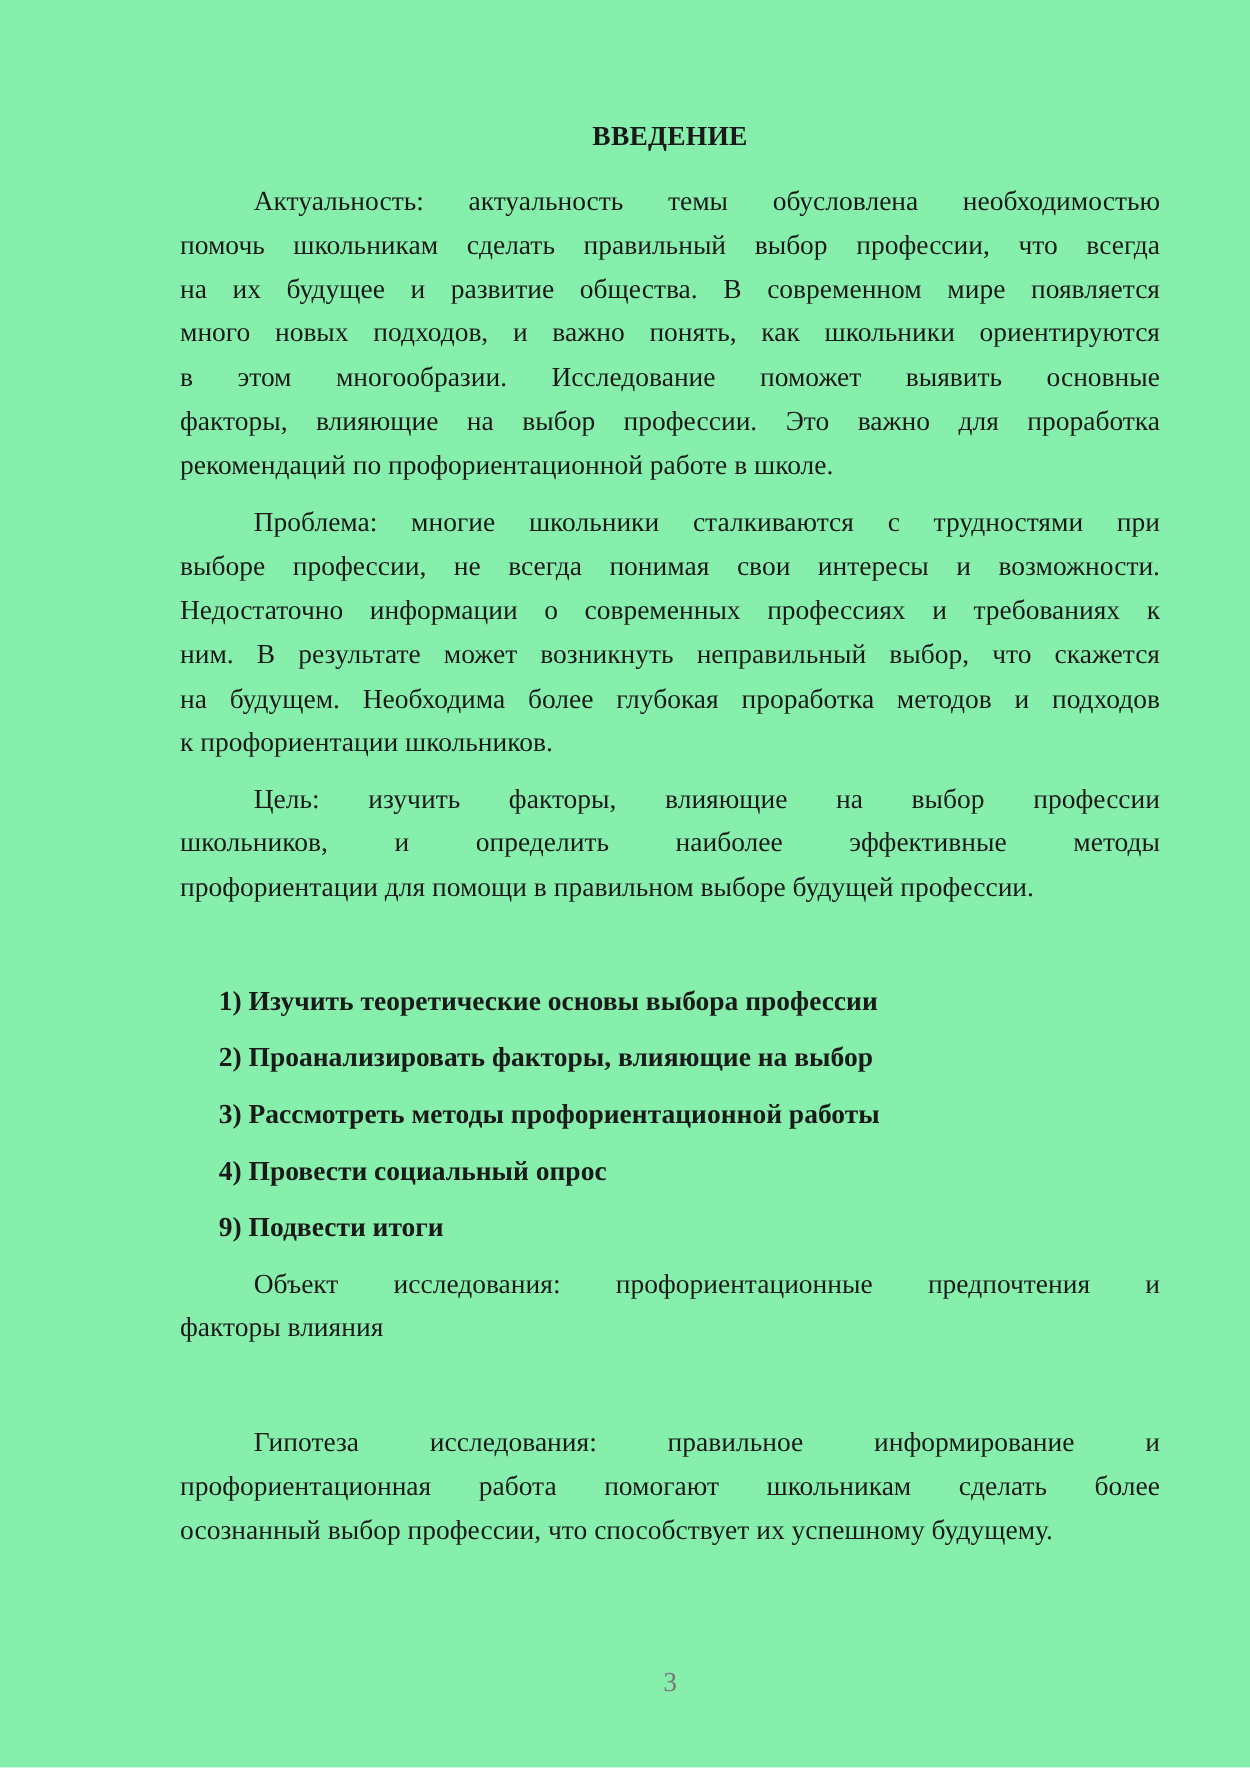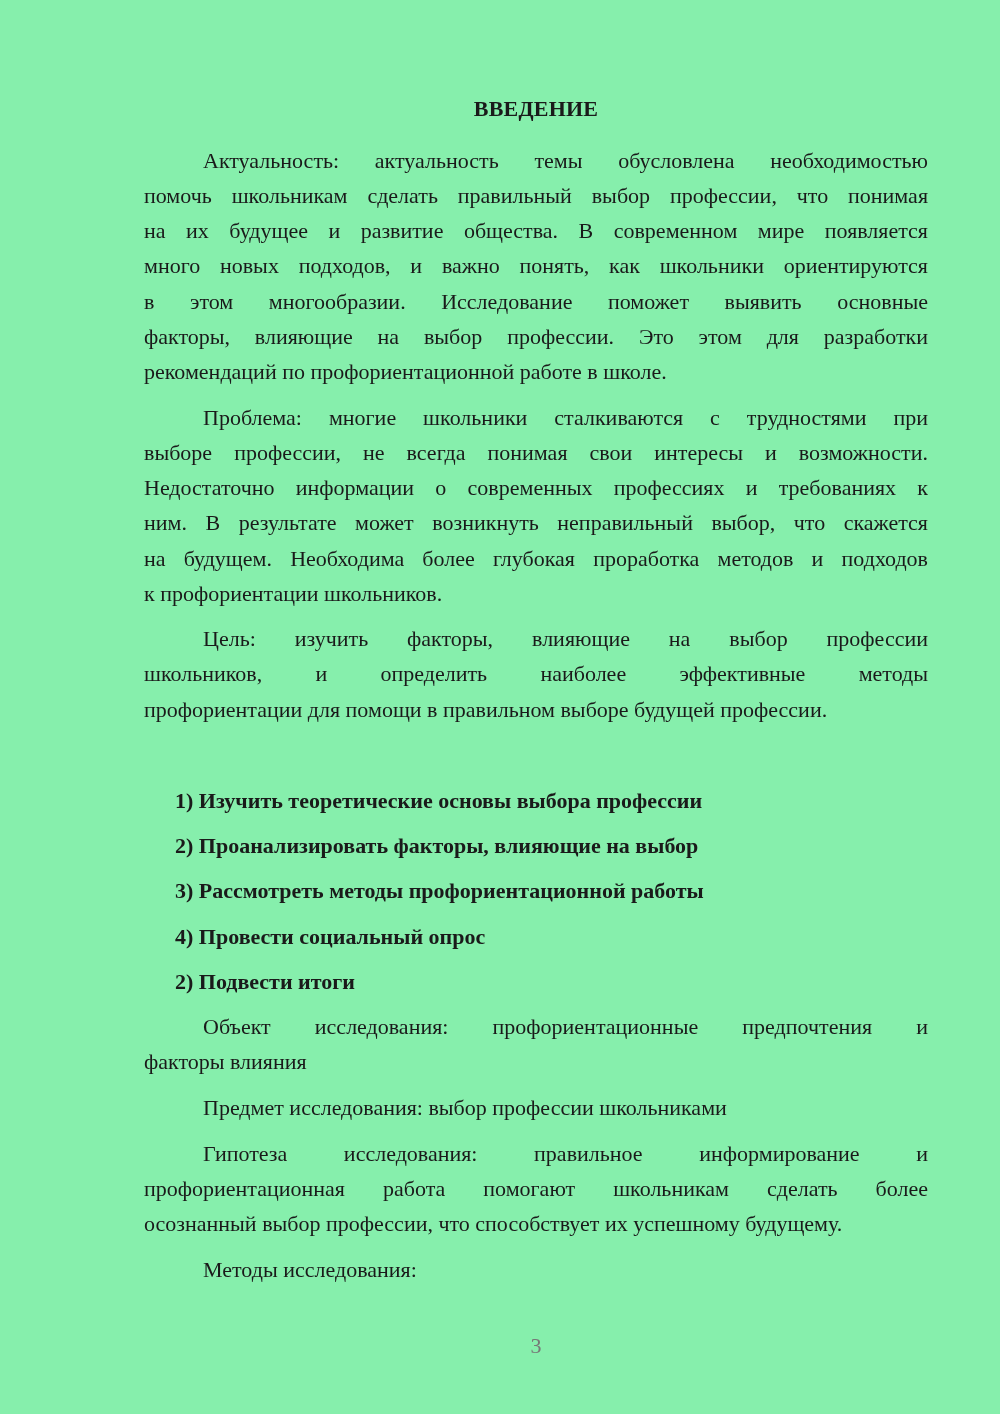--- a/index.html
+++ b/index.html
@@ -18,25 +18,25 @@
 </style>
 </head>
 <body>
 
 <div class="page">
 
   <div class="title">ВВЕДЕНИЕ</div>
 
   <div>
     <div class="line j ind" style="top:147px">Актуальность: актуальность темы обусловлена необходимостью</div>
-    <div class="line j" style="top:182px">помочь школьникам сделать правильный выбор профессии, что понимая</div>
+    <div class="line j" style="top:182px">помочь школьникам сделать правильный выбор профессии, что всегда</div>
     <div class="line j" style="top:217px">на их будущее и развитие общества. В современном мире появляется</div>
     <div class="line j" style="top:252px">много новых подходов, и важно понять, как школьники ориентируются</div>
     <div class="line j" style="top:288px">в этом многообразии. Исследование поможет выявить основные</div>
-    <div class="line j" style="top:323px">факторы, влияющие на выбор профессии. Это этом для разработки</div>
+    <div class="line j" style="top:323px">факторы, влияющие на выбор профессии. Это важно для проработка</div>
     <div class="line" style="top:358px">рекомендаций по профориентационной работе в школе.</div>
   </div>
 
   <div>
     <div class="line j ind" style="top:404px">Проблема: многие школьники сталкиваются с трудностями при</div>
     <div class="line j" style="top:439px">выборе профессии, не всегда понимая свои интересы и возможности.</div>
     <div class="line j" style="top:474px">Недостаточно информации о современных профессиях и требованиях к</div>
     <div class="line j" style="top:509px">ним. В результате может возникнуть неправильный выбор, что скажется</div>
     <div class="line j" style="top:545px">на будущем. Необходима более глубокая проработка методов и подходов</div>
     <div class="line" style="top:580px">к профориентации школьников.</div>
@@ -47,32 +47,30 @@
     <div class="line j" style="top:660px">школьников, и определить наиболее эффективные методы</div>
     <div class="line" style="top:696px">профориентации для помощи в правильном выборе будущей профессии.</div>
   </div>
 
 
   <div>
     <div class="line li" style="top:787px">1) Изучить теоретические основы выбора профессии</div>
     <div class="line li" style="top:832px">2) Проанализировать факторы, влияющие на выбор</div>
     <div class="line li" style="top:877px">3) Рассмотреть методы профориентационной работы</div>
     <div class="line li" style="top:923px">4) Провести социальный опрос</div>
-    <div class="line li" style="top:968px">2) Подвести итоги</div>
+    <div class="line li" style="top:968px">9) Подвести итоги</div>
   </div>
 
   <div>
     <div class="line j ind" style="top:1013px">Объект исследования: профориентационные предпочтения и</div>
     <div class="line" style="top:1048px">факторы влияния</div>
   </div>
 
-  <div class="line ind" style="top:1094px">Предмет исследования: выбор профессии школьниками</div>
 
   <div>
     <div class="line j ind" style="top:1140px">Гипотеза исследования: правильное информирование и</div>
     <div class="line j" style="top:1175px">профориентационная работа помогают школьникам сделать более</div>
     <div class="line" style="top:1210px">осознанный выбор профессии, что способствует их успешному будущему.</div>
   </div>
 
-  <div class="line ind" style="top:1256px">Методы исследования:</div>
 
   <div class="pagenum">3</div>
 </div>
 
 </body></html>

